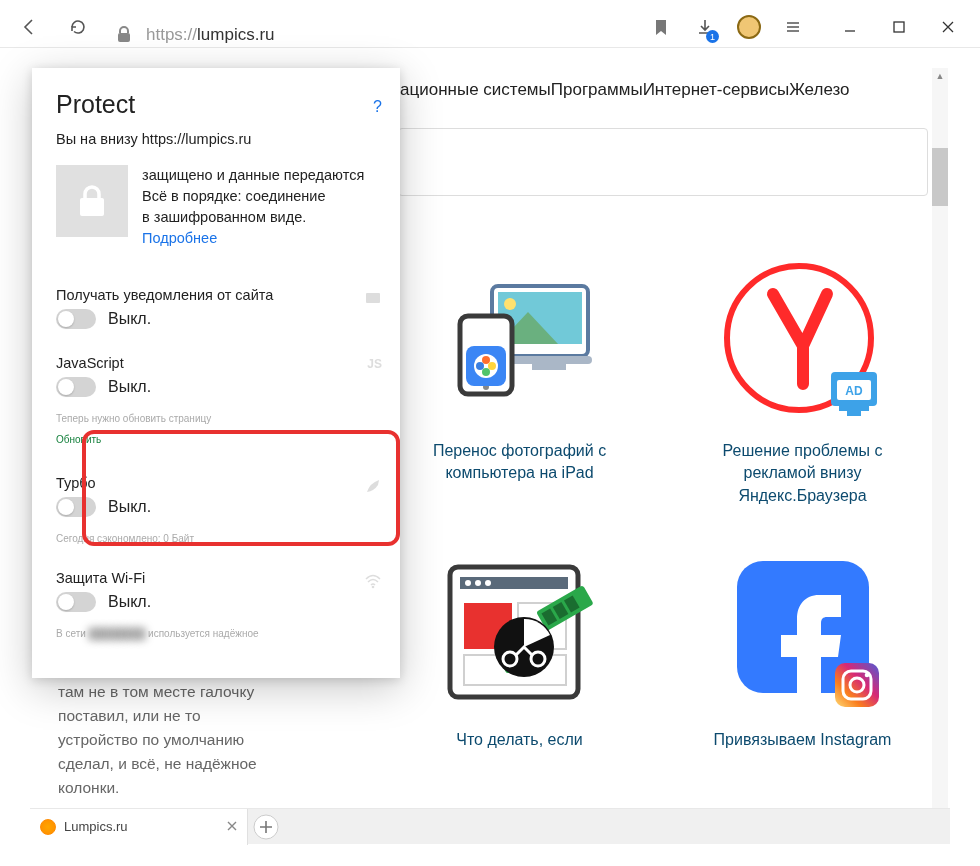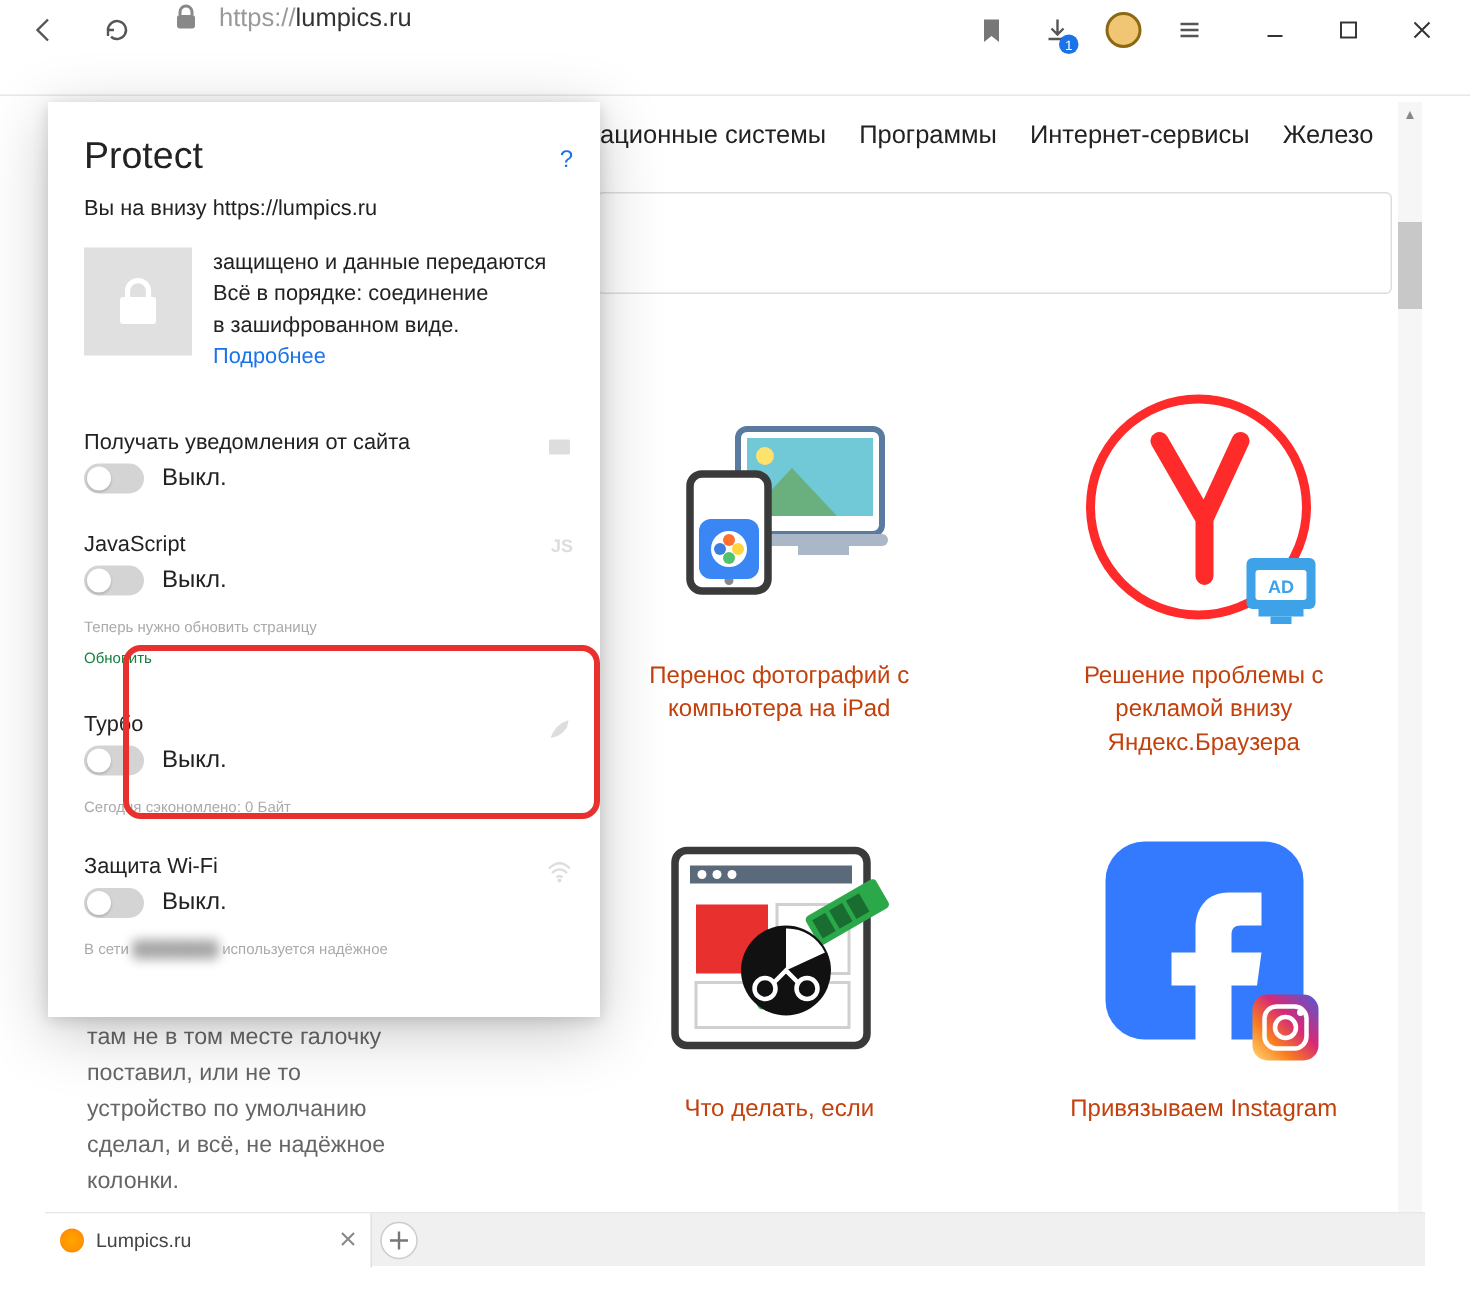--- a/index.html
+++ b/index.html
@@ -7,24 +7,24 @@
       font-family: Arial, "Helvetica Neue", sans-serif;
       width: 980px;
       height: 866px;
       background: #fff;
       position: relative;
       overflow: hidden;
     }
     .browser-chrome {
       position: absolute;
       top: 0; left: 0; right: 0;
-      height: 64px;
+      height: 48px;
       border-bottom: 1px solid #e8e8e8;
       display: flex;
-      align-items: flex-start;
+      align-items: flex-end;
       padding: 0 10px;
       gap: 8px;
     }
     .chrome-btn {
       width: 40px; height: 40px;
       display: flex;
       align-items: center;
       justify-content: center;
       color: #666;
       cursor: pointer;
@@ -82,21 +82,20 @@
       justify-content: center;
       color: #333;
     }
 
     .page-nav {
       position: absolute;
       top: 80px;
       left: 400px;
       right: 45px;
       display: flex;
-      gap: 22px;
       font-size: 17px;
       color: #222;
     }
     .page-nav span { cursor: pointer; }
 
     .search-box {
       position: absolute;
       top: 128px;
       left: 398px;
       right: 52px;
@@ -250,21 +249,21 @@
     .card-icon {
       width: 168px;
       height: 168px;
       display: flex;
       align-items: flex-start;
       justify-content: center;
       position: relative;
     }
     .card-label {
       text-align: center;
-      color: #c2410c;
+      color: #0c4a6e;
       font-size: 16px;
       line-height: 1.4;
       max-width: 230px;
     }
 
     .scrollbar {
       position: absolute;
       right: 32px;
       top: 68px;
       bottom: 42px;

